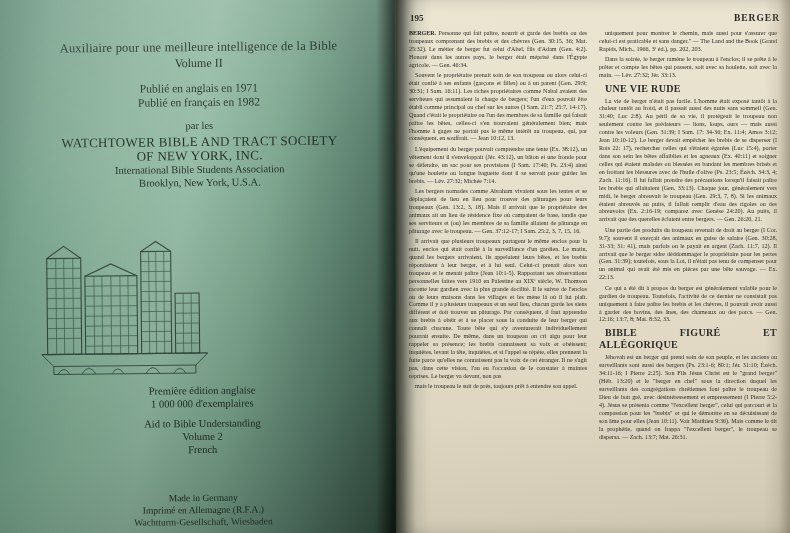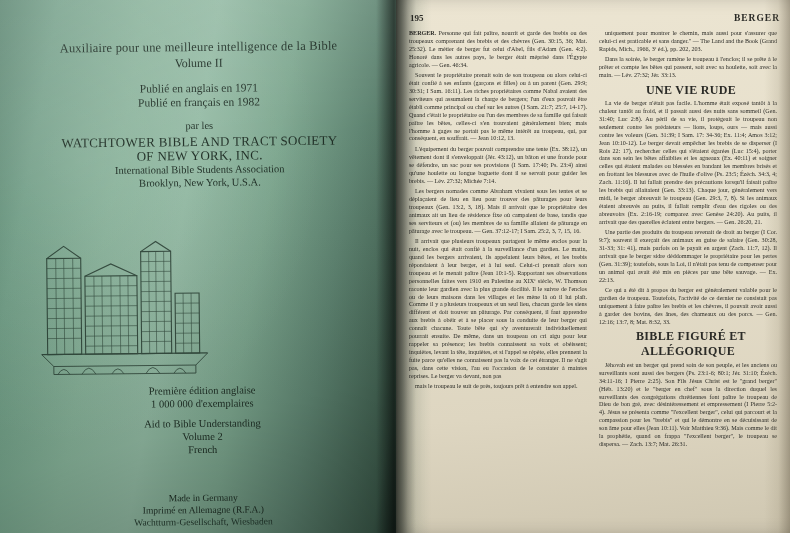--- a/index.html
+++ b/index.html
@@ -72,21 +72,21 @@
     position:absolute;top:30px;left:13px;width:368px;height:495px;
     display:flex;gap:12px;
   }
   .col{
     width:178px;font-size:6.1px;line-height:1.3;text-align:justify;
     color:#2b2b27;
   }
   .col p{margin:0 0 2.5px 0;text-indent:6px;}
   .col p.noind{text-indent:0;}
   .sub{
-    text-align:center;font-weight:bold;font-size:12px;letter-spacing:.3px;
+    font-weight:bold;font-size:10px;letter-spacing:.3px;
     margin:6px 0 3px 0;line-height:1.25;text-indent:0;
   }
   .kw{font-weight:bold;}
   .rp-curl{
     position:absolute;right:0;top:0;width:26px;height:533px;
     background:linear-gradient(270deg, rgba(90,80,60,.45) 0%, rgba(140,130,105,.18) 45%, rgba(255,255,255,0) 100%);
     pointer-events:none;
   }
   .gutter-shadow{
     position:absolute;left:376px;top:0;width:40px;height:533px;

